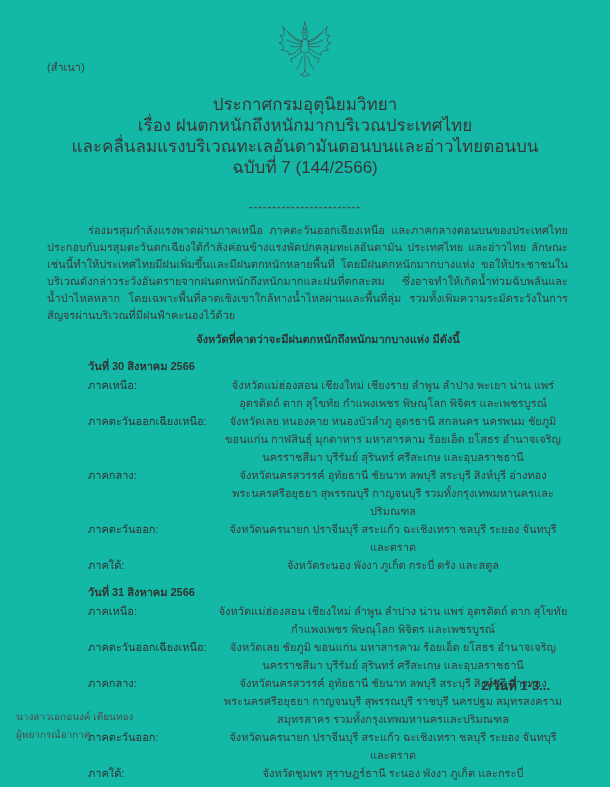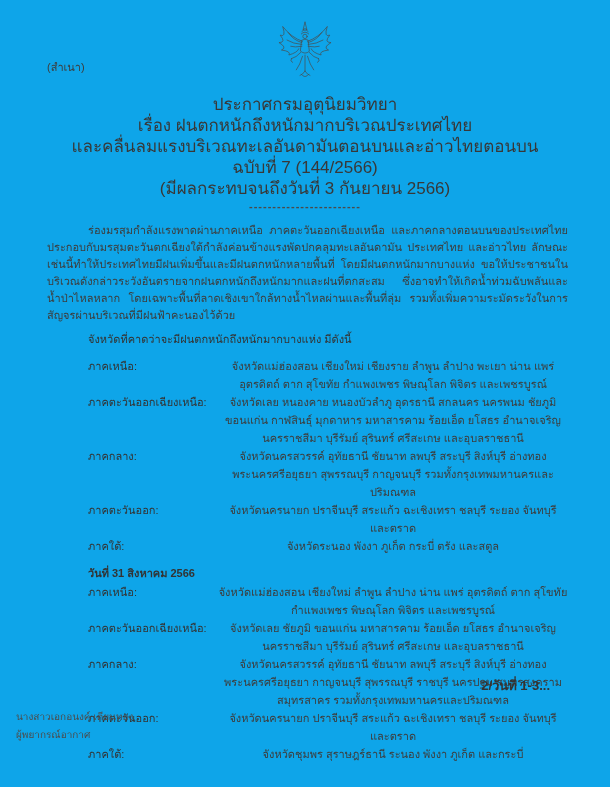--- a/index.html
+++ b/index.html
@@ -1,30 +1,30 @@
 <!DOCTYPE html>
 <html><head>
 <meta charset="utf-8">
 <style>
   html,body{margin:0;padding:0;background:#ffffff;}
   .page{
-    position:relative;width:610px;height:787px;background:#0ea5e9;overflow:hidden;
+    position:relative;width:610px;height:787px;background:#14b8a6;overflow:hidden;
     font-family:"Liberation Sans","DejaVu Sans",sans-serif;color:#3d3d3d;
   }
   .copy-label{position:absolute;left:47px;top:58px;font-size:11px;}
   .emblem-wrap{position:absolute;left:0;right:0;top:18px;display:flex;justify-content:center;}
   .emblem-wrap svg{width:62px;height:74px;}
   .doc-header{position:absolute;top:94px;left:0;right:0;text-align:center;
     font-weight:normal;font-size:17px;line-height:21px;color:#383838;}
   .doc-header div{white-space:nowrap;}
   .separator{position:absolute;top:200px;left:0;right:0;text-align:center;
     font-size:11px;letter-spacing:1px;color:#4a4a4a;font-weight:bold;}
   .content{position:absolute;top:222px;left:47px;right:42px;font-size:11px;line-height:17px;}
   .intro{margin:0;text-indent:41px;text-align:justify;}
-  .section-heading{font-weight:normal;margin:6px 0 0 41px;line-height:18px;color:#333;}
+  .section-heading{font-weight:bold;margin:6px 0 0 41px;line-height:18px;color:#333;text-align:center;}
   .day{margin-left:41px;margin-top:9px;}
   .day-date{font-weight:bold;line-height:19px;color:#333;}
   .region-row{display:grid;grid-template-columns:130px 1fr;line-height:18px;}
   .region-label{font-weight:normal;color:#333;}
   .region-provinces{text-align:center;}
   .page-number{position:absolute;right:60px;top:675px;font-size:13px;font-weight:bold;color:#333;}
   .footer-left{position:absolute;left:16px;top:708px;font-size:10px;line-height:18px;color:#4c4c4c;}
   .footer-right{position:absolute;right:18px;top:708px;font-size:10px;line-height:18px;color:#4c4c4c;text-align:right;}
 </style>
 </head>
@@ -50,30 +50,30 @@
         <path d="M44 86 Q50 94 56 86"></path>
       </g>
     </svg>
   </div>
 
   <div class="doc-header">
     <div>ประกาศกรมอุตุนิยมวิทยา</div>
     <div>เรื่อง ฝนตกหนักถึงหนักมากบริเวณประเทศไทย</div>
     <div>และคลื่นลมแรงบริเวณทะเลอันดามันตอนบนและอ่าวไทยตอนบน</div>
     <div>ฉบับที่ 7 (144/2566)</div>
-    <div>(มีผลกระทบจนถึงวันที่ 3 กันยายน 2566)</div>
   </div>
 
   <div class="separator">------------------------</div>
 
   <div class="content">
     <p class="intro">ร่องมรสุมกำลังแรงพาดผ่านภาคเหนือ ภาคตะวันออกเฉียงเหนือ และภาคกลางตอนบนของประเทศไทย ประกอบกับมรสุมตะวันตกเฉียงใต้กำลังค่อนข้างแรงพัดปกคลุมทะเลอันดามัน ประเทศไทย และอ่าวไทย ลักษณะเช่นนี้ทำให้ประเทศไทยมีฝนเพิ่มขึ้นและมีฝนตกหนักหลายพื้นที่ โดยมีฝนตกหนักมากบางแห่ง ขอให้ประชาชนในบริเวณดังกล่าวระวังอันตรายจากฝนตกหนักถึงหนักมากและฝนที่ตกสะสม ซึ่งอาจทำให้เกิดน้ำท่วมฉับพลันและน้ำป่าไหลหลาก โดยเฉพาะพื้นที่ลาดเชิงเขาใกล้ทางน้ำไหลผ่านและพื้นที่ลุ่ม รวมทั้งเพิ่มความระมัดระวังในการสัญจรผ่านบริเวณที่มีฝนฟ้าคะนองไว้ด้วย</p>
     <div class="section-heading">จังหวัดที่คาดว่าจะมีฝนตกหนักถึงหนักมากบางแห่ง มีดังนี้</div>
 
     <div class="day">
+      <div class="day-date">วันที่ 30 สิงหาคม 2566</div>
       <div class="region-row">
         <div class="region-label">ภาคเหนือ:</div>
         <div class="region-provinces">จังหวัดแม่ฮ่องสอน เชียงใหม่ เชียงราย ลำพูน ลำปาง พะเยา น่าน แพร่ อุตรดิตถ์ ตาก สุโขทัย กำแพงเพชร พิษณุโลก พิจิตร และเพชรบูรณ์</div>
       </div>
       <div class="region-row">
         <div class="region-label">ภาคตะวันออกเฉียงเหนือ:</div>
         <div class="region-provinces">จังหวัดเลย หนองคาย หนองบัวลำภู อุดรธานี สกลนคร นครพนม ชัยภูมิ ขอนแก่น กาฬสินธุ์ มุกดาหาร มหาสารคาม ร้อยเอ็ด ยโสธร อำนาจเจริญ นครราชสีมา บุรีรัมย์ สุรินทร์ ศรีสะเกษ และอุบลราชธานี</div>
       </div>
       <div class="region-row">
         <div class="region-label">ภาคกลาง:</div>

